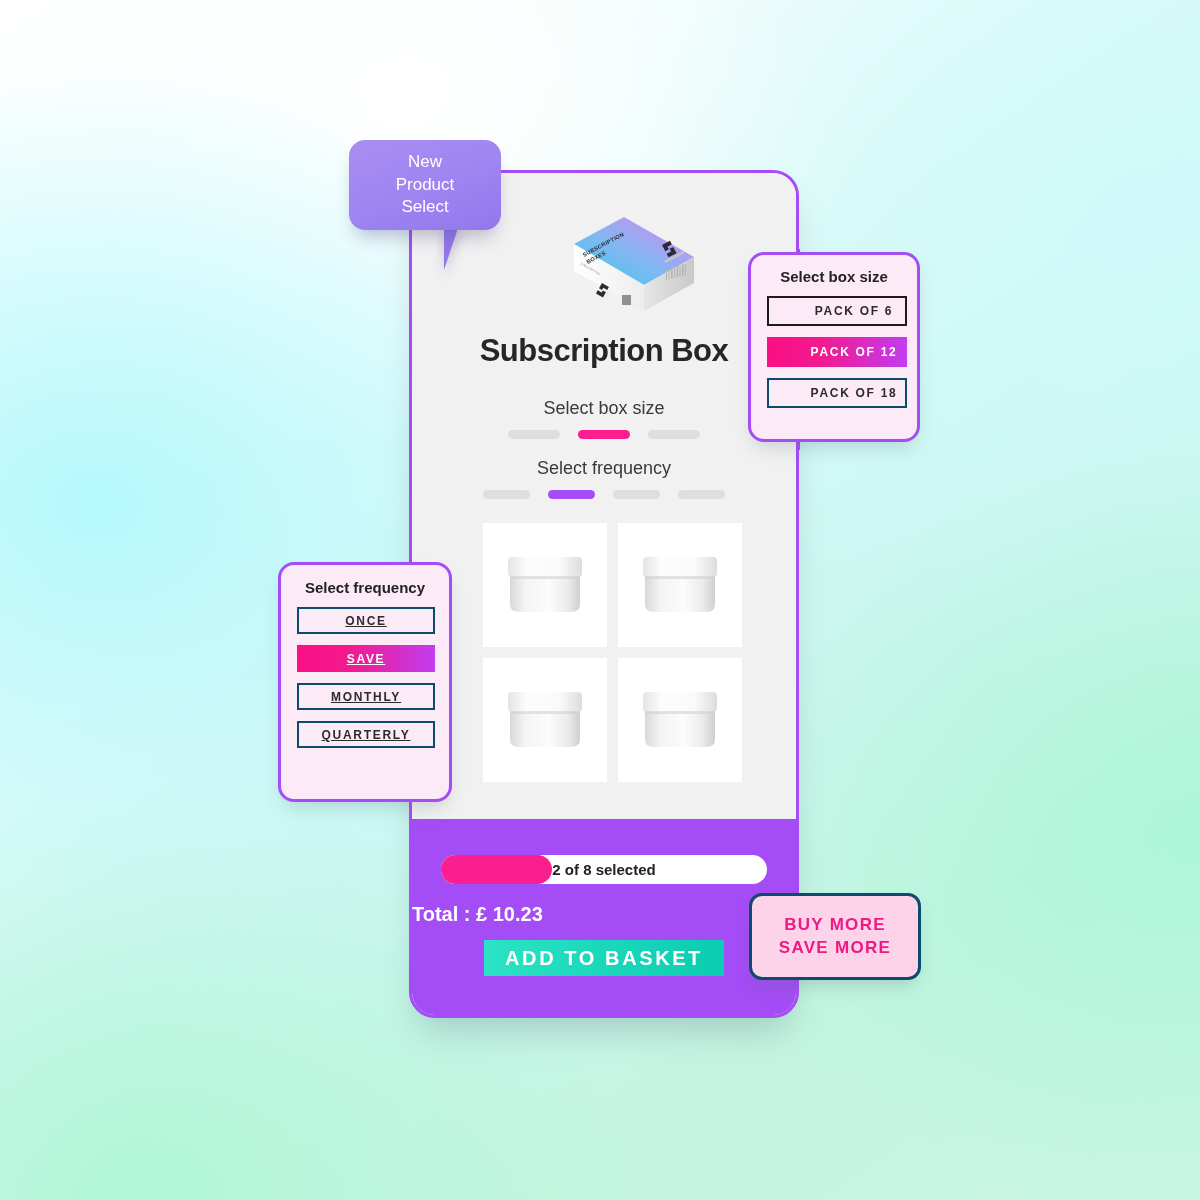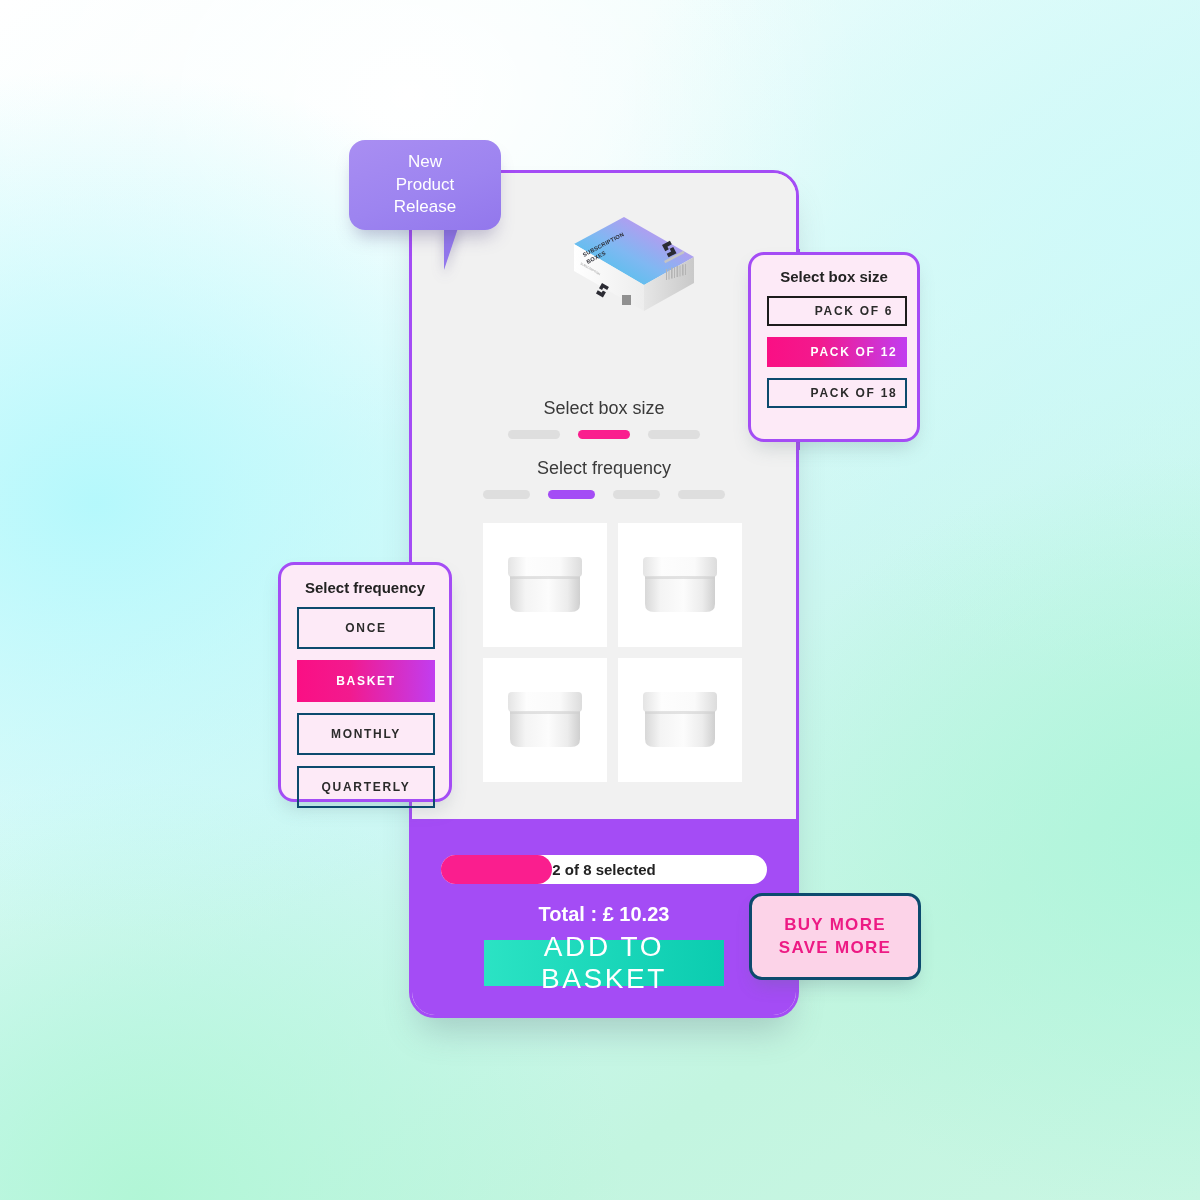--- a/index.html
+++ b/index.html
@@ -64,26 +64,26 @@
   .progress{
     margin:16px auto 0; width:326px; height:29px; background:#ffffff;
     border-radius:16px; position:relative; display:flex; align-items:center; justify-content:center;
   }
   .progress-fill{
     position:absolute; left:0; top:0; height:29px; width:111px;
     background:#fa1e8e; border-radius:16px;
   }
   .progress-text{ position:relative; font-size:15px; font-weight:bold; color:#222; }
   .total{
-    text-align:center; color:#ffffff; font-size:20px; font-weight:bold; margin-top:19px;
+    text-align:left; color:#ffffff; font-size:20px; font-weight:bold; margin-top:19px;
   }
   .basket-btn{
-    margin:14px auto 0; width:240px; height:46px; border:none; cursor:pointer;
+    margin:14px auto 0; width:240px; height:36px; border:none; cursor:pointer;
     background:linear-gradient(90deg,#2be3c4 0%, #0bccb0 100%);
-    color:#ffffff; font-size:28px; letter-spacing:2.6px; font-weight:400;
+    color:#ffffff; font-size:20px; letter-spacing:2.6px; font-weight:700;
     font-family:"Liberation Sans", sans-serif;
     display:flex; align-items:center; justify-content:center;
   }
 
   
   .card{
     position:absolute; background:#fdeaf7; border:3px solid #a44cf5; border-radius:16px;
     box-shadow:0 10px 20px -6px rgba(90,110,120,0.28);
   }
   .card-title{ text-align:center; font-size:15px; font-weight:bold; color:#222; }
@@ -96,21 +96,21 @@
   .opt.pinkb { border:2px solid #0c4a6e; }
   .opt.active{
     border:none; color:#ffffff;
     background:linear-gradient(90deg,#fa0f84 0%, #f21a8e 38%, #c13df0 100%);
   }
 
   .card-boxsize{ left:748px; top:252px; width:172px; height:190px; padding:13px 16px 0; }
   .card-boxsize .opt{ width:140px; height:30px; margin-top:11px;padding-left:34px; }
 
   .card-freq{ left:278px; top:562px; width:174px; height:240px; padding:14px 16px 0; }
-  .card-freq .opt{ width:138px; height:42px; margin-top:11px; }
+  .card-freq .opt{ width:138px; height:27px; margin-top:11px;text-decoration:underline; }
 
   
   .connector{ position:absolute; background:#a44cf5; }
   .conn-boxsize{ left:796px; top:249px; width:4px; height:10px; }
   .conn-boxsize2{ left:796px; top:440px; width:4px; height:10px; }
   .conn-freq{ left:424px; top:556px; width:4px; height:12px; }
   .conn-freq2{ left:424px; top:798px; width:4px; height:12px; }
 
   
   .bubble{
@@ -199,20 +199,21 @@
             <rect x="170" y="56" width="1" height="11"></rect>
           <rect x="172.5" y="55" width="1.6" height="11"></rect>
             <rect x="175.5" y="54.5" width="1" height="11"></rect>
           <rect x="178" y="53.5" width="1.6" height="11"></rect>
             <rect x="181" y="53" width="1" height="11"></rect>
         </g>
         <rect x="160" y="50" width="22" height="2.6" transform="rotate(-28 160 50)" fill="#c4c4c4"></rect>
         <rect x="118" y="84" width="9" height="10" fill="#6f6f6f" opacity="0.75"></rect>
       </svg>
 
+      <div class="title">Subscription Box</div>
 
       <div class="step-label sel-boxsize-label">Select box size</div>
       <div class="bars bars-boxsize">
         <div class="bar"></div>
         <div class="bar on-pink"></div>
         <div class="bar"></div>
       </div>
 
       <div class="step-label sel-freq-label">Select frequency</div>
       <div class="bars bars-freq">
@@ -280,34 +281,34 @@
 
       <button class="basket-btn">ADD TO BASKET</button>
     </div>
   </div>
 </div>
 
 <div class="bubble-tail"></div>
 <div class="bubble">
   <div class="bubble-text">New
 Product
-Release</div>
+Select</div>
 </div>
 
 <div class="card card-boxsize">
   <div class="card-title">Select box size</div>
   <div class="opt dark">PACK OF 6</div>
   <div class="opt active">PACK OF 12</div>
   <div class="opt pinkb">PACK OF 18</div>
 </div>
 
 <div class="card card-freq">
   <div class="card-title">Select frequency</div>
   <div class="opt pinkb">ONCE</div>
-  <div class="opt active">BASKET</div>
+  <div class="opt active">SAVE</div>
   <div class="opt pinkb">MONTHLY</div>
   <div class="opt pinkb">QUARTERLY</div>
 </div>
 
 <div class="badge">
   <div class="badge-text">BUY MORE
 SAVE MORE</div>
 </div>
 
 </body></html>

